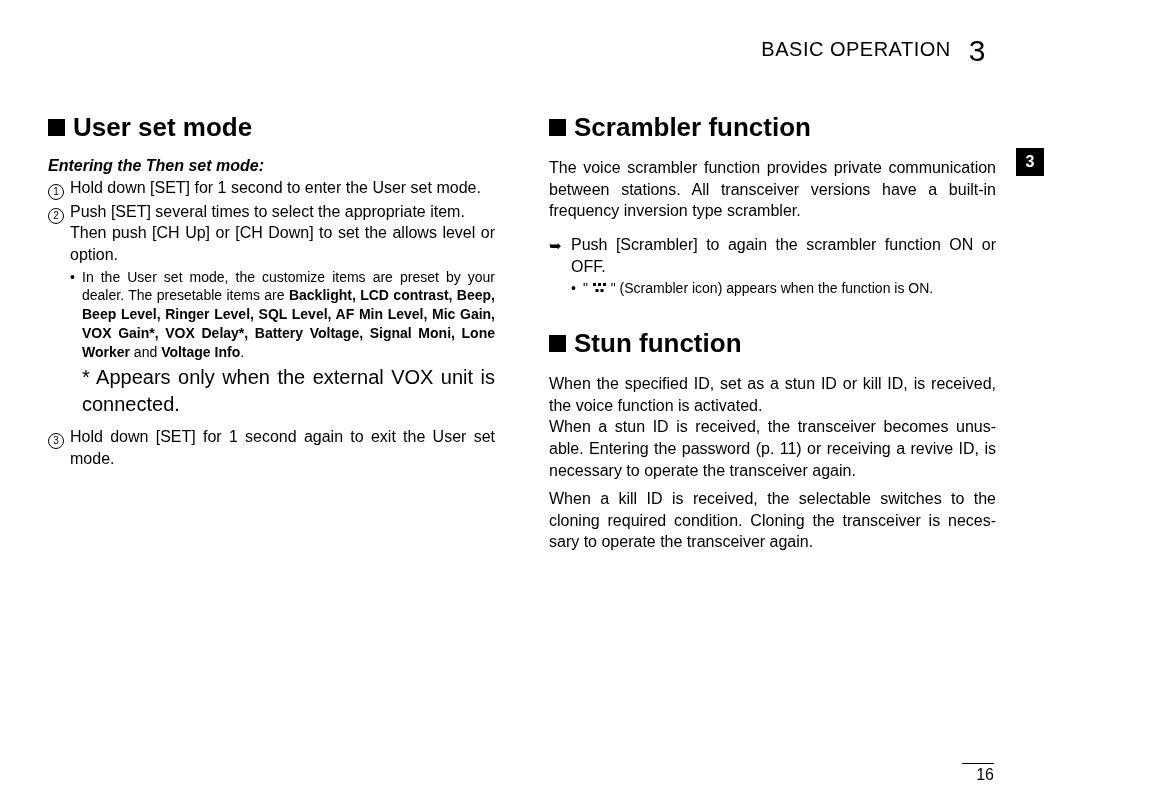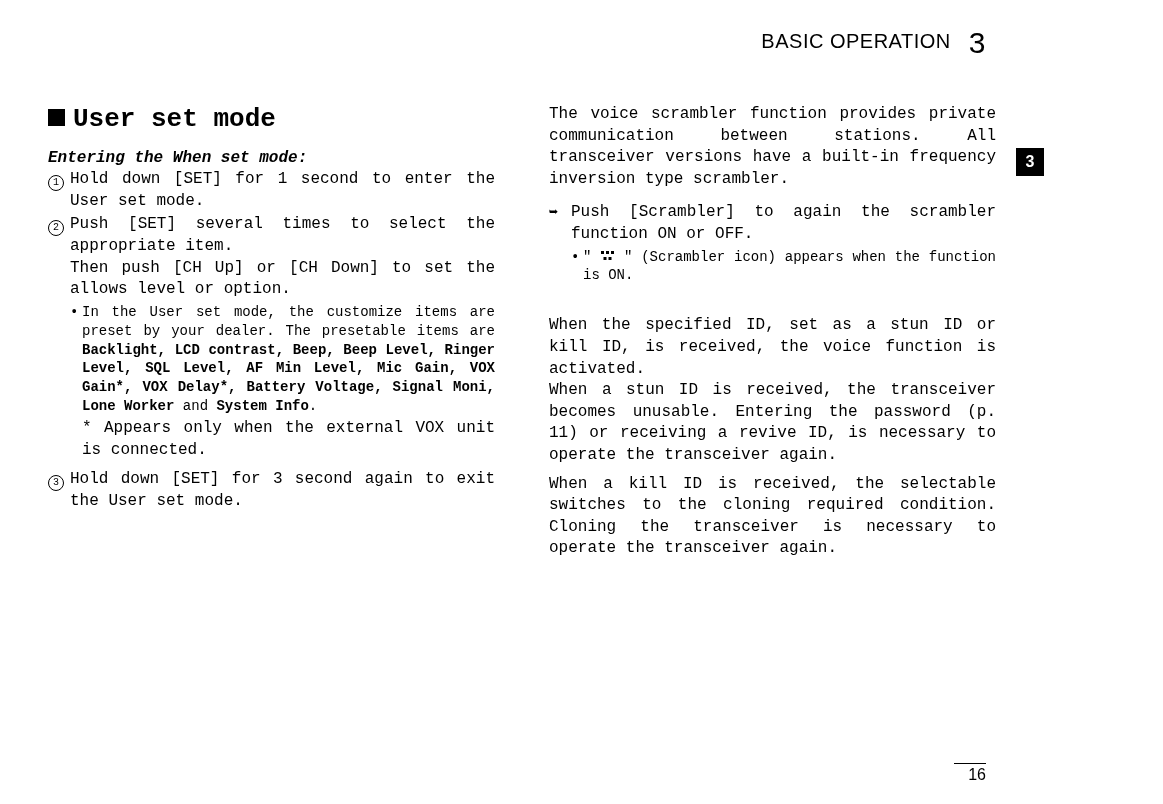--- a/index.html
+++ b/index.html
@@ -10,21 +10,21 @@
     height: 804px;
     background: #fff;
     font-family: Arial, Helvetica, sans-serif;
     color: #000;
     position: relative;
   }
   .page {
     position: relative;
     width: 1044px;
     height: 804px;
-    padding: 24px 48px 24px 48px;
+    padding: 32px 48px 24px 48px;
   }
   .header {
     text-align: right;
     font-size: 20px;
     letter-spacing: 0.5px;
     padding-right: 10px;
     margin-top: 2px;
   }
   .header .title {
     display: inline-block;
@@ -51,21 +51,20 @@
     font-weight: bold;
     font-size: 16px;
     display: flex;
     align-items: center;
     justify-content: center;
   }
   .columns {
     display: flex;
     gap: 54px;
     margin-top: 48px;
-    font-family: Liberation Mono, monospace;
   }
   .col {
     flex: 1;
     min-width: 0;
   }
   h2 {
     font-size: 26px;
     font-weight: bold;
     margin: 0 0 14px 0;
     line-height: 1.2;
@@ -130,37 +129,37 @@
     text-align: justify;
     display: flex;
   }
   .subnote .bullet {
     flex: 0 0 12px;
   }
   .subnote .body {
     flex: 1;
   }
   .subnote2 {
-    font-size: 16px;
+    font-size: 20px;
     line-height: 1.35;
     margin: 2px 0 8px 34px;
     text-align: justify;
   }
   .scr-icon {
     display: inline-flex;
     width: 13px;
     height: 12px;
     vertical-align: -1px;
     margin: 0 1px;
   }
   .scr-icon svg { width: 100%; height: 100%; }
   .section2 { margin-top: 30px; }
   .footer {
     position: absolute;
-    right: 58px;
+    right: 50px;
     bottom: 20px;
     text-align: right;
   }
   .footer .line {
     width: 32px;
     height: 1.4px;
     background: #000;
     margin-left: auto;
     margin-bottom: 2px;
   }
@@ -183,51 +182,54 @@
   </div>
 
   <div class="columns">
 
     <div class="col">
       <h2>
         <span class="block"></span><span>User set mode</span>
       </h2>
 
 
-      <div class="subhead">Entering the When set mode:</div>
+      <div class="subhead">Entering the Then set mode:</div>
 
       <div class="step">
         <span class="marker"><span class="circled">1</span></span>
         <span class="body">Hold down [SET] for 1 second to enter the User set mode.</span>
       </div>
 
       <div class="step">
         <span class="marker"><span class="circled">2</span></span>
         <span class="body">
           <span>Push [SET] several times to select the appropriate item.</span><br>
           <span>Then push [CH Up] or [CH Down] to set the allows level or option.</span>
         </span>
       </div>
 
       <div class="subnote">
         <span class="bullet">•</span>
         <span class="body">
-          <span>In the User set mode, the customize items are preset by your dealer. The presetable items are </span><b>Backlight, LCD contrast, Beep, Beep Level, Ringer Level, SQL Level, AF Min Level, Mic Gain, VOX Gain*, VOX Delay*, Battery Voltage, Signal Moni, Lone Worker</b><span> and </span><b>System Info</b><span>.</span>
+          <span>In the User set mode, the customize items are preset by your dealer. The presetable items are </span><b>Backlight, LCD contrast, Beep, Beep Level, Ringer Level, SQL Level, AF Min Level, Mic Gain, VOX Gain*, VOX Delay*, Battery Voltage, Signal Moni, Lone Worker</b><span> and </span><b>Voltage Info</b><span>.</span>
         </span>
       </div>
 
       <div class="subnote2">* Appears only when the external VOX unit is connected.</div>
 
       <div class="step">
         <span class="marker"><span class="circled">3</span></span>
-        <span class="body">Hold down [SET] for 3 second again to exit the User set mode.</span>
+        <span class="body">Hold down [SET] for 1 second again to exit the User set mode.</span>
       </div>
     </div>
 
     <div class="col">
+      <h2>
+        <span class="block"></span><span>Scrambler function</span>
+      </h2>
 
       <p>The voice scrambler function provides private communica­tion between stations. All transceiver versions have a built-in frequency inversion type scrambler.</p>
 
       <div class="step">
         <span class="marker"><span class="arrow">➥</span></span>
         <span class="body">Push [Scrambler] to again the scrambler function ON or OFF.</span>
       </div>
 
       <div class="subnote">
         <span class="bullet">•</span>
@@ -238,20 +240,23 @@
                 <rect x="5" y="1" width="3" height="3" fill="#000"></rect>
                 <rect x="10" y="1" width="3" height="3" fill="#000"></rect>
                 <rect x="2.5" y="7" width="3" height="3" fill="#000"></rect>
                 <rect x="7.5" y="7" width="3" height="3" fill="#000"></rect>
               </svg>
             </span><span> " (Scrambler icon) appears when the function is ON.</span>
         </span>
       </div>
 
       <div class="section2">
+        <h2>
+          <span class="block"></span><span>Stun function</span>
+        </h2>
 
         <p style="margin-bottom:0">When the specified ID, set as a stun ID or kill ID, is received, the voice function is activated.</p>
         <p style="margin-bottom:7px">When a stun ID is received, the transceiver becomes unus­able. Entering the password (p. 11) or receiving a revive ID, is necessary to operate the transceiver again.</p>
         <p>When a kill ID is received, the selectable switches to the cloning required condition. Cloning the transceiver is neces­sary to operate the transceiver again.</p>
       </div>
     </div>
   </div>
 
   <div class="footer">
     <div class="line"></div>

